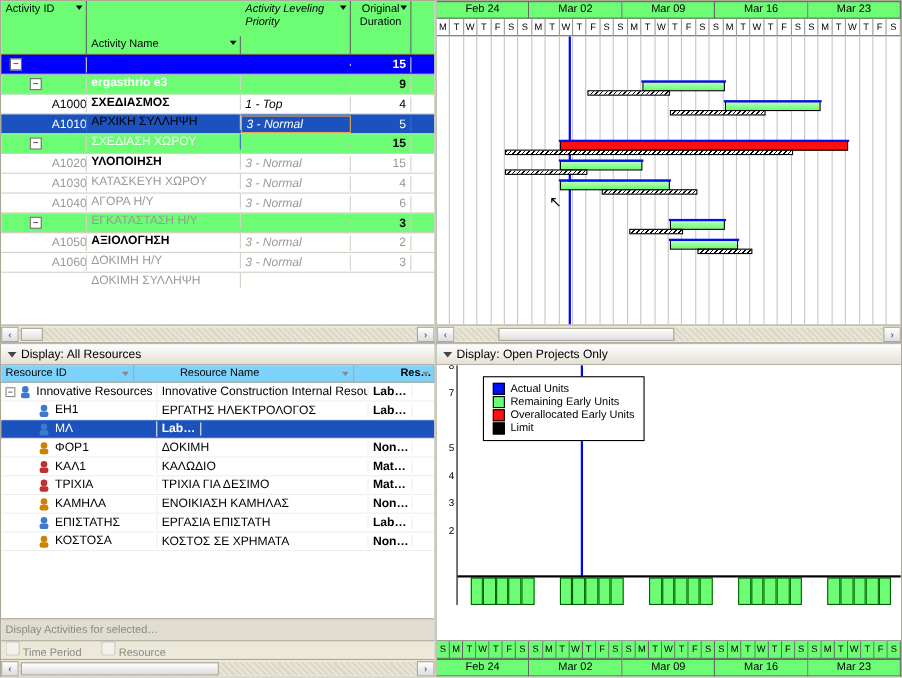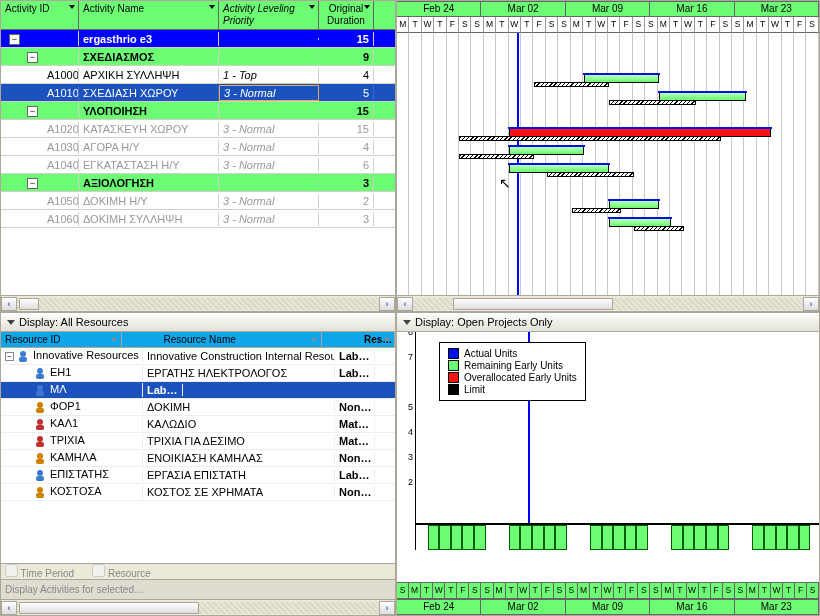--- a/index.html
+++ b/index.html
@@ -7,21 +7,21 @@
 .app { display: grid; grid-template: 312px 304px / 396px 424px; height: 616px; }
 .panel { border: 1px solid #aca899; background: #fff; overflow: hidden; position: relative; display: flex; flex-direction: column; }
 .panel-header { background: linear-gradient(#fefefe, #e3e1d5); border-bottom: 1px solid #aca899; padding: 3px 6px; font-size: 11px; display: flex; align-items: center; gap: 4px; }
 .chev { width: 0; height: 0; border-left: 4px solid transparent; border-right: 4px solid transparent; border-top: 5px solid #444; }
 
 
 .act-header { display: flex; background: #6dfd74; border-bottom: 1px solid #666; }
 .act-header .cell { border-right: 1px solid #666; padding: 2px 4px; font-size: 10px; line-height: 1.2; position: relative; }
 .act-header .cell .sortv { position:absolute; right:3px; top:4px; border-left:3px solid transparent; border-right:3px solid transparent; border-top:4px solid #000;}
 .c-id { width: 78px; }
-.c-name { width: 140px; }
+.c-name { width: 140px; margin-top: 32px; }
 .c-prio { width: 100px; font-style: italic; }
 .c-dur { width: 55px; text-align: center; }
 .act-body { overflow-y: auto; overflow-x: hidden; flex: 1; }
 .row { display: flex; height: 18px; align-items: center; border-bottom: 1px solid #d4d0c8; }
 .row .cell { border-right: 1px solid #d4d0c8; padding: 1px 4px; overflow: hidden; white-space: nowrap; }
 .row.proj { background: #0000ff; color: #fff; font-weight: bold; }
 .row.grp { background: #6dfd74; color: #000; font-weight: bold; }
 .row.sel { background: #1b52bd; color: #fff; }
 .row.sel .cell { border-right-color: #3a6ad0; }
 .row.sel .c-prio { border: 1px solid #e5a84c !important; }
@@ -45,21 +45,21 @@
 .bar { position:absolute; height:9px; border:1px solid #000; }
 .bar.green { background:linear-gradient(#b8ffb8,#6dfd74); }
 .bar.green::before { content:""; position:absolute; top:-2px; left:-2px; right:-2px; height:2px; background:#0010f0; }
 .bar.critical { background:#ff1010; }
 .bar.critical::before { content:""; position:absolute; top:-2px; left:-2px; right:-2px; height:2px; background:#0010f0; }
 .base { position:absolute; height:5px; border:1px solid #000; background:repeating-linear-gradient(-45deg,#fff,#fff 2px,#000 2px,#000 3px);}
 .data-cursor { position:absolute; top:0; bottom:0; width:2px; background:#0000ff;}
 .cursor-ptr { position:absolute; font-size:14px; pointer-events:none;}
 
 
-.res-header { display:flex; background:#0ea5e9; border-bottom:1px solid #aca899;gap:38px;}
+.res-header { display:flex; background:#7dd3fc; border-bottom:1px solid #aca899;gap:38px;}
 .res-header .cell { border-right:1px solid #aca899; padding:2px 4px; font-size:10px; position:relative;}
 .res-header .cell::after{content:""; position:absolute; right:4px; top:6px; border-left:3px solid transparent; border-right:3px solid transparent; border-top:4px solid #888;}
 .rc-id { width:142px;} .rc-name{width:192px;} .rc-type{width:40px; overflow:hidden;font-weight:bold;}
 .res-body { overflow:hidden; flex:1;border-radius:10px;}
 .res-row { display:flex; height:17px; align-items:center; border-bottom:1px solid #eee;}
 .res-row .cell{border-right:1px solid #eee; padding:0 4px; overflow:hidden; white-space:nowrap;}
 .res-row.sel{background:#1b52bd; color:#fff;}
 .res-icon{display:inline-block;width:14px;height:14px;vertical-align:middle;margin-right:3px;}
 .tree-pm{display:inline-block;width:9px;height:9px;border:1px solid #888;font-size:8px;line-height:7px;text-align:center;margin-right:2px;}
 .res-filter{background:#e0ddd0;padding:4px;color:#888;font-size:10px;border-top:1px solid #aca899;}
@@ -353,25 +353,25 @@
         </div>
         <div class="res-row">
           <div class="cell rc-id"><span style="display:inline-block;width:22px;border-left:1px dotted #888;margin-left:6px;"></span><span class="res-icon"><svg width="14" height="14">
                 <circle cx="7" cy="5" r="3" fill="#d08000"></circle>
                 <rect x="3" y="8" width="8" height="5" rx="2" fill="#d08000"></rect>
               </svg></span>ΚΟΣΤΟΣΑ</div>
           <div class="cell rc-name">ΚΟΣΤΟΣ ΣΕ ΧΡΗΜΑΤΑ</div>
           <div class="cell rc-type">Non…</div>
         </div>
       </div>
+  <div class="res-filter"><span>Display Activities for selected…</span></div>
   <div class="res-filter res-checks" style="background:#ece9d8;">
     <label style="color:#888;"><input type="checkbox" disabled="" style=""> <span>Time Period</span></label>
     <label style="color:#888;"><input type="checkbox" disabled="" style=""> <span>Resource</span></label>
   </div>
-  <div class="res-filter"><span>Display Activities for selected…</span></div>
   <div class="bottom-scroll">
     <div class="sc-btn">‹</div>
     <div class="sc-track">
           <div style="width:180px;height:12px;background:linear-gradient(#fff,#ddd);border:1px solid #aca899;margin-left:2px;"></div>
         </div>
     <div class="sc-btn">›</div>
   </div>
 </div>
 
 <div class="panel">

